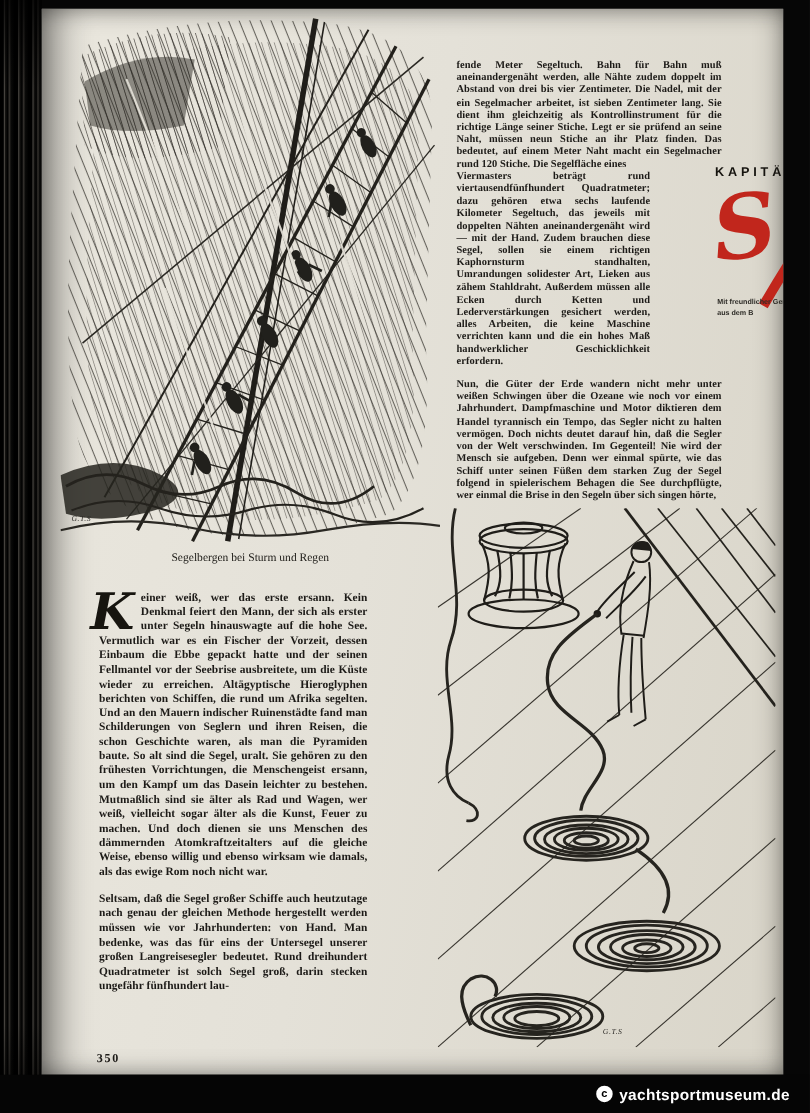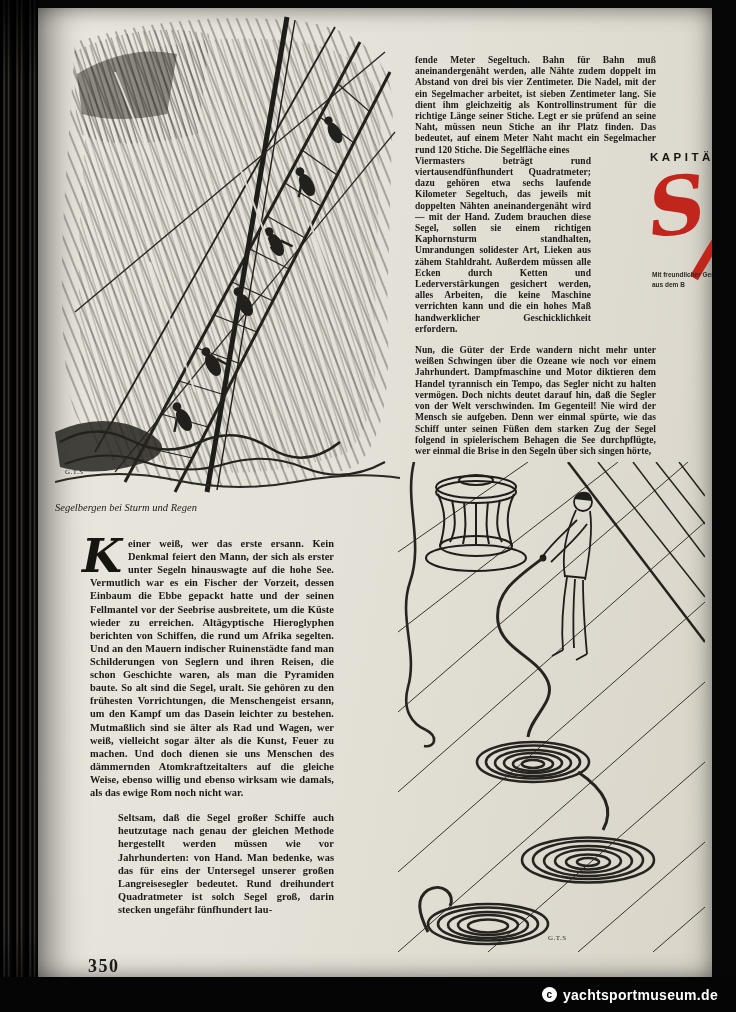--- a/index.html
+++ b/index.html
@@ -26,34 +26,34 @@
       inset 0 14px 22px -14px rgba(0,0,0,.35),
       inset 0 -14px 22px -14px rgba(0,0,0,.3);
     overflow:hidden;
   }
   .textcol { position:absolute; text-align:justify;font-weight:bold; }
   .textcol p { margin:0; }
   .col-right { left:377px; top:47px; width:241px; font-size:9.5px; line-height:1.18; letter-spacing:.05px; }
   .col-right .narrow { width:176px; }
   .col-right .para-gap { margin-top:10px; }
   .col-left { left:52px; top:529px; width:244px; font-size:10.4px; line-height:1.26; letter-spacing:.05px; }
-  .col-left .para-gap { margin-top:12px;margin-left:28px; }
+  .col-left .para-gap { margin-top:12px; }
   .dropcap {
     float:left; font-family:"DejaVu Serif", serif; font-style:italic;
     font-size:46px; line-height:34px; margin:2px 6px 0 -8px; color:#17150f;
   }
-  .caption { position:absolute; font-style:italic; font-size:10.5px; text-align:left; color:#22201c; }
+  .caption { position:absolute; font-size:10.5px; text-align:center; color:#22201c; }
   .cap-top { left:17px; top:494px; width:345px; }
   .cap-bottom { left:64px; top:926px; width:330px; }
-  .pagenum { position:absolute; left:50px; top:948px; font-size:18px; font-weight:bold; letter-spacing:1.5px; }
+  .pagenum { position:absolute; left:50px; top:948px; font-size:11px; font-weight:bold; letter-spacing:1.5px; }
   .illus { position:absolute; }
   .illus svg { display:block; }
   .illus-top { left:17px; top:4px; width:345px; height:486px; }
   .illus-bottom { left:360px; top:454px; width:307px; height:490px; }
-  .sig { position:absolute; font-size:7px; color:#2c2a26; letter-spacing:.5px; }
+  .sig { position:absolute; font-size:7px; font-style:italic; color:#2c2a26; letter-spacing:.5px; }
   .sig-top { left:10px; bottom:22px; }
   .sig-bottom { left:150px; bottom:10px; }
   
   .kapitan {
     position:absolute; left:612px; top:143px; white-space:nowrap;
     font-family:"Liberation Sans", sans-serif; font-weight:700;
     font-size:11.5px; letter-spacing:3.5px; color:#16140f;
   }
   .logo-s {
     position:absolute; left:610px; top:158px; white-space:nowrap;

